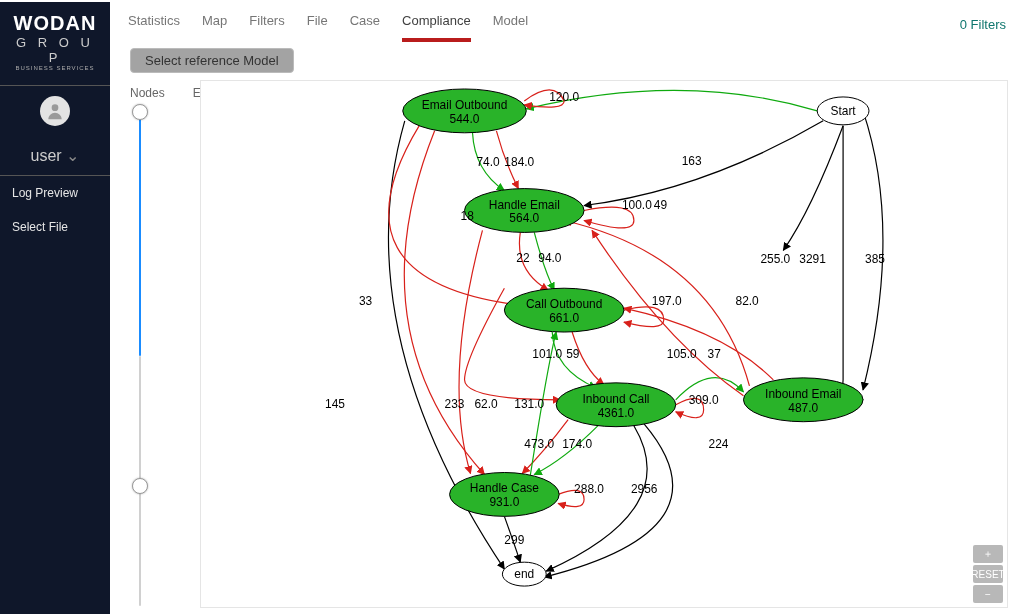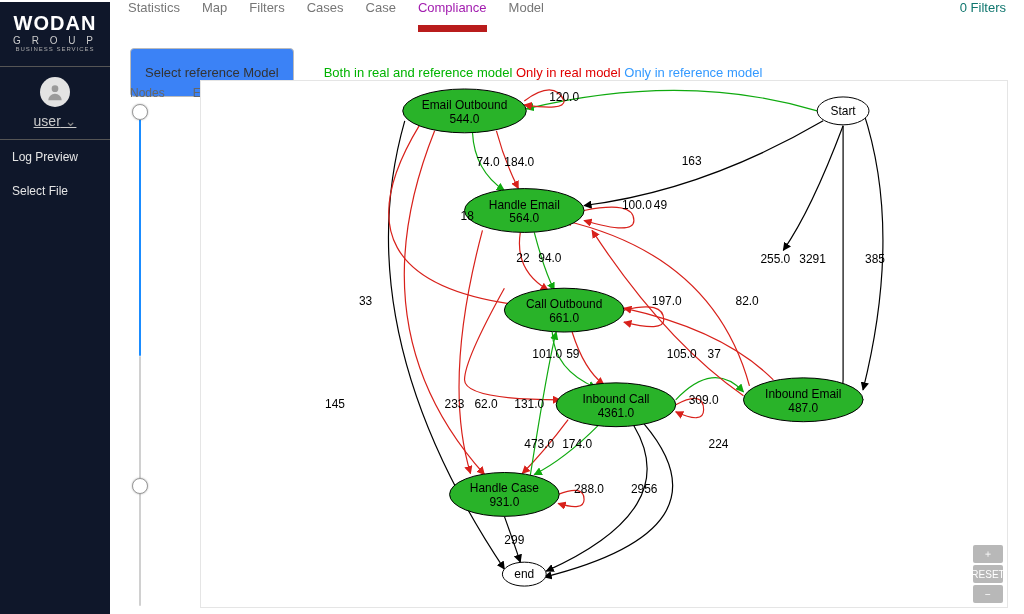--- a/index.html
+++ b/index.html
@@ -5,48 +5,48 @@
   * { box-sizing: border-box; margin: 0; padding: 0; font-family: -apple-system, "Helvetica Neue", Arial, sans-serif; }
   html, body { width: 1024px; height: 614px; overflow: hidden; background: #fff; }
 
   
   .sidebar {
     position: absolute; left: 0; top: 2px; width: 110px; height: 614px;
     background: #0f172a; color: #e9e9e9; font-size: 12px;
   }
   .logo { padding: 10px 6px 14px; text-align: center; }
   .logo .brand { font-family: Impact, sans-serif; font-weight: 900; letter-spacing: 1px; font-size: 20px; color:#fff; }
-  .logo .sub   { font-size: 10px; letter-spacing: 4px; color:#ccc; }
+  .logo .sub   { font-size: 13px; letter-spacing: 4px; color:#ccc; }
   .logo .tag   { font-size: 6px; letter-spacing: 1px; color:#aaa; }
   .avatar { display: flex; flex-direction: column; align-items: center; padding: 10px 0; border-top:1px solid #555; border-bottom:1px solid #555; }
   .avatar .disc { width: 30px; height: 30px; border-radius: 50%; background:#e3e3e3;
                   display:flex; align-items:center; justify-content:center; }
   .avatar .disc svg { width: 20px; height: 20px; fill:#9a9a9a; }
-  .avatar .uname { margin-top:6px; font-size:14px; color:#ccc;text-decoration:underline; }
+  .avatar .uname { margin-top:20px; font-size:16px; color:#ccc; }
   .avatar .uname::after { content:" ⌄"; color:#888; }
   .sbitem { padding: 10px 12px; font-size: 12px; color:#e5e5e5; cursor:pointer; }
 
   
   .topbar {
     position: absolute; left: 110px; top: 0; right: 0; height: 42px;
-    display:flex; align-items:flex-start; padding: 0 18px; font-size:13px; color:#666;
+    display:flex; align-items:flex-end; padding: 0 18px; font-size:13px; color:#666;
   }
   .tabs { display:flex; gap:22px; }
   .tab { padding-bottom:10px; cursor:pointer; color:#767676; }
-  .tab.active { color:#a21caf; border-bottom:7px solid #b91c1c; }
+  .tab.active { color:#404040; border-bottom:4px solid #b91c1c; }
   .filters-count { margin-left:auto; font-size:13px; color:#0f766e; padding-bottom:10px; }
 
   
   .toolrow {
     position:absolute; left:130px; top:48px; right:16px; display:flex; align-items:center; gap:30px;
     font-size:13px;
   }
   .sel-btn {
-    font-size:13px; color:#333; background:#3b82f6; border:1px solid #bbb; border-radius:4px;
-    padding:16px 14px; cursor:pointer;
+    font-size:13px; color:#333; background:#a3a3a3; border:1px solid #bbb; border-radius:4px;
+    padding:4px 14px; cursor:pointer;
   }
   .legend .g { color:#00b300; }
   .legend .r { color:#e00000; }
   .legend .b { color:#3399ff; }
 
   
   .sliders { position:absolute; left:130px; top:86px; width:64px; font-size:12px; color:#666; }
   .sliders .labels { display:flex; gap:28px; margin-bottom:6px; }
   .slider { position:relative; display:inline-block; width:20px; height:250px; margin-right:18px; vertical-align:top; }
   .track { position:absolute; left:9px; top:0; width:2px; height:250px; background:#d0d0d0; border-radius:2px; }
@@ -93,35 +93,30 @@
   </div>
   <div class="sbitem">Log Preview</div>
   <div class="sbitem">Select File</div>
 </div>
 
 <div class="topbar">
   <div class="tabs">
     <div class="tab">Statistics</div>
     <div class="tab">Map</div>
     <div class="tab">Filters</div>
-    <div class="tab">Cases</div>
+    <div class="tab">File</div>
     <div class="tab">Case</div>
     <div class="tab active">Compliance</div>
     <div class="tab">Model</div>
   </div>
   <div class="filters-count">0 Filters</div>
 </div>
 
 <div class="toolrow">
   <button class="sel-btn">Select reference Model</button>
-  <div class="legend">
-    <span class="g">Both in real and reference model</span>
-    <span class="r">Only in real model</span>
-    <span class="b">Only in reference model</span>
-  </div>
 </div>
 
 <div class="sliders">
   <div class="labels">
     <span>Nodes</span>
     <span>Edges</span>
   </div>
   <div class="slider">
     <div class="track fill"></div>
     <div class="thumb" style="top:-2px"></div>

